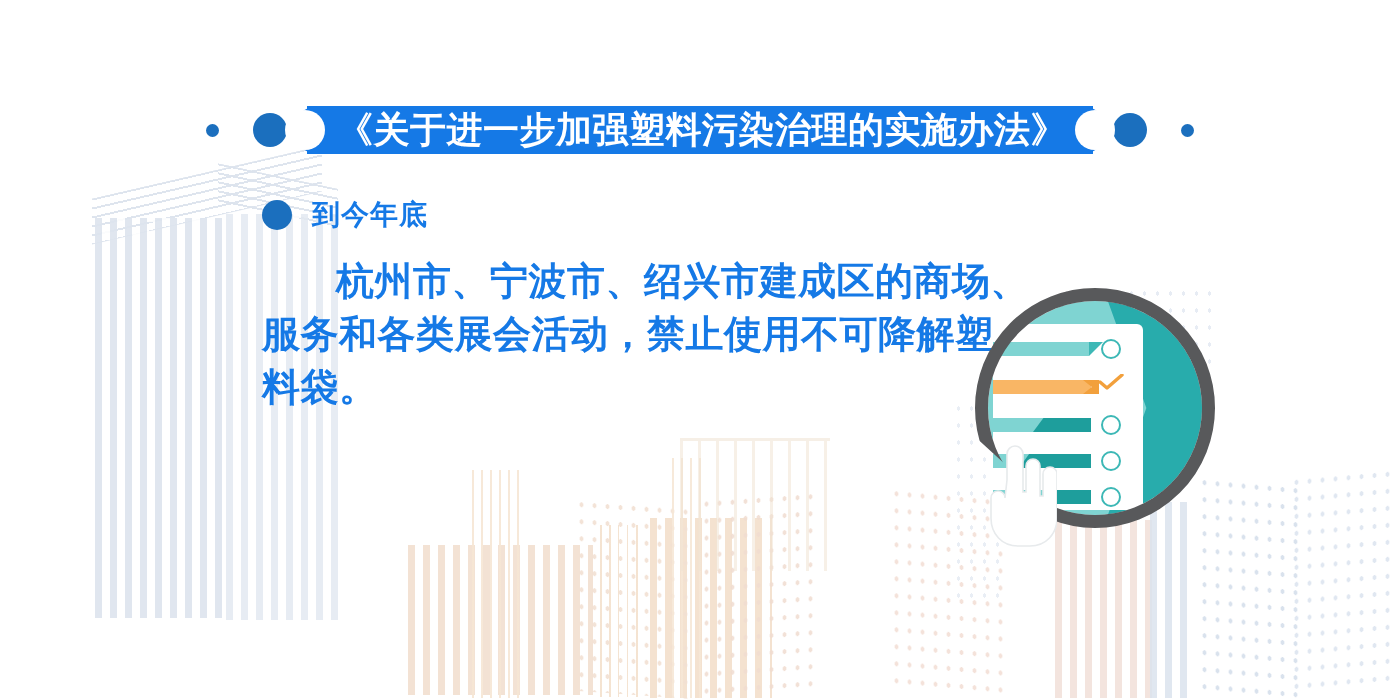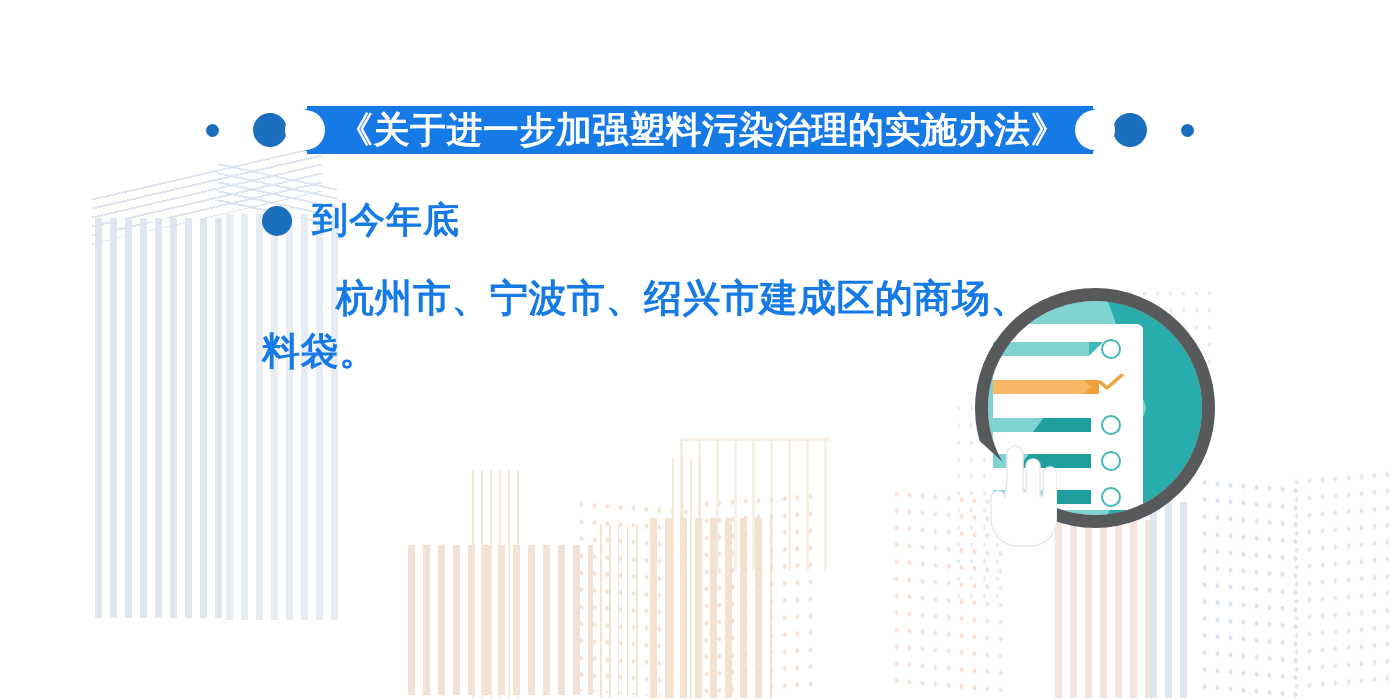--- a/index.html
+++ b/index.html
@@ -103,30 +103,30 @@
     position: absolute;
     left: 262px; top: 196px;
     display: flex; align-items: center; gap: 20px;
   }
   #subhead .bullet {
     width: 30px; height: 30px; border-radius: 50%;
     background: var(--blueDark);
   }
   #subhead .label {
     color: var(--blueBright);
-    font-size: 36px;
+    font-size: 28px;
     font-weight: bold;
     letter-spacing: 1px;
     white-space: nowrap;
   }
 
   
   #body-text {
     position: absolute;
-    left: 262px; top: 272px;
+    left: 262px; top: 255px;
     width: 716px;
     font-family: Liberation Serif, serif;
   }
   #body-text .line {
     color: var(--blueBright);
     font-size: 38px;
     font-weight: bold;
     line-height: 53px;
     letter-spacing: 0.5px;
     white-space: nowrap;
@@ -263,20 +263,21 @@
     <span class="mini-dot"></span>
   </div>
 
   <div id="subhead">
     <span class="bullet"></span>
     <span class="label">到今年底</span>
   </div>
 
   <div id="body-text">
     <div class="line indent">杭州市、宁波市、绍兴市建成区的商场、</div>
+    <div class="line">服务和各类展会活动，禁止使用不可降解塑</div>
     <div class="line">料袋。</div>
   </div>
 
   <div id="illus">
 
     <div class="circle-teal">
       <div class="dark-wedge"></div>
     </div>
 
     <div class="card">

